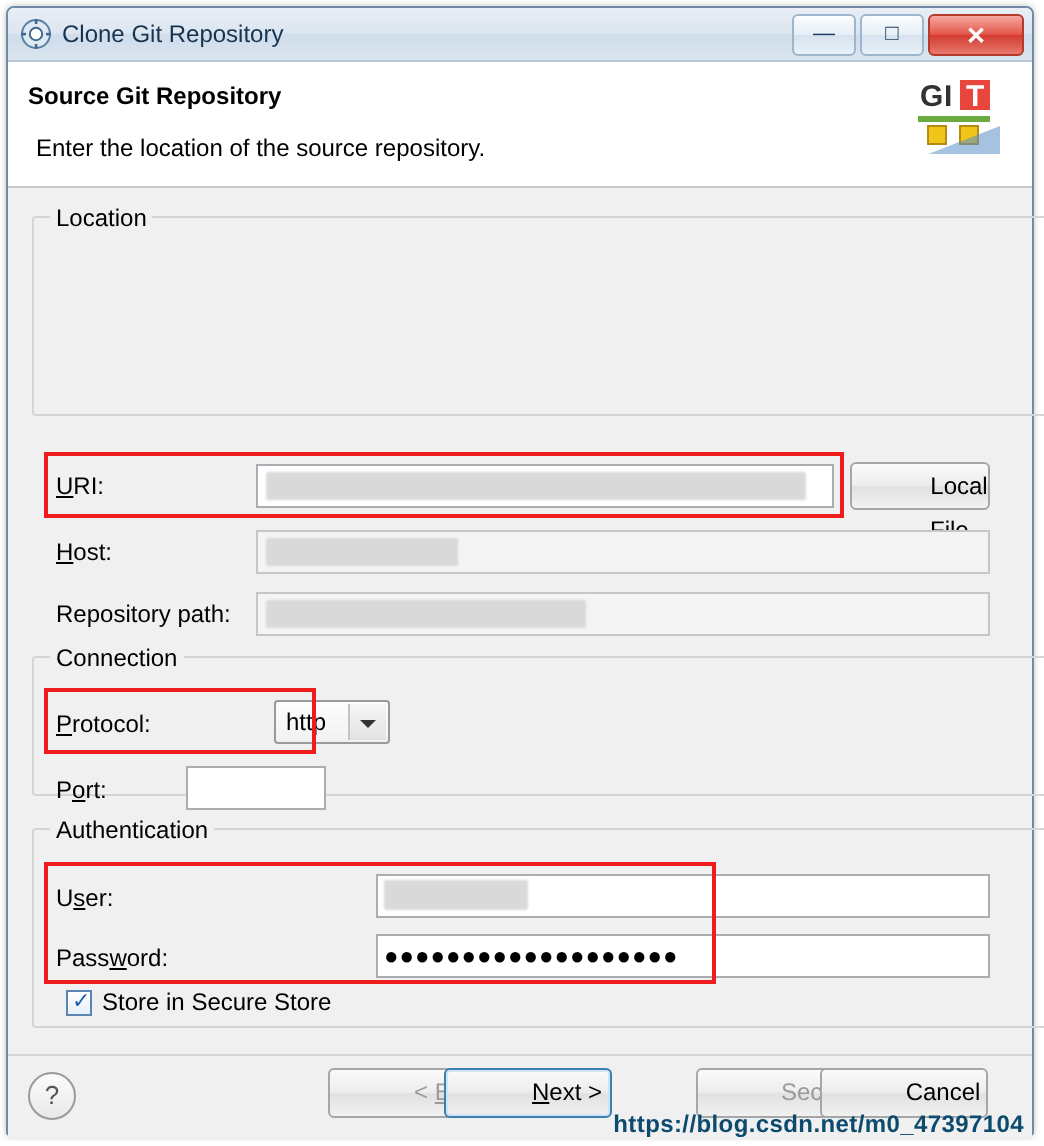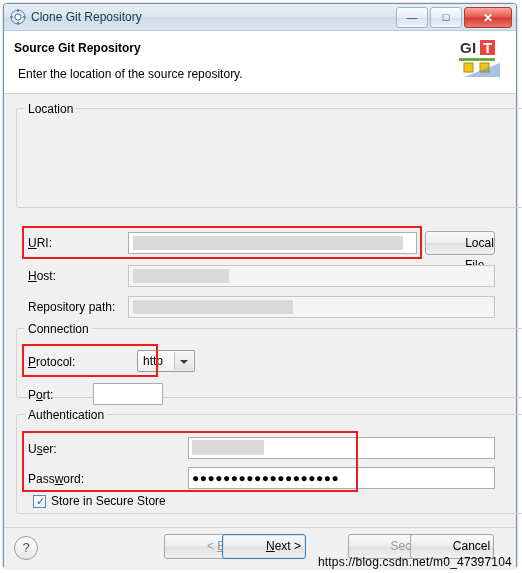--- a/index.html
+++ b/index.html
@@ -276,22 +276,23 @@
     border: 1px solid #3c7fb1;
     box-shadow: inset 0 0 0 1px #cfe4f5;
   }
   .btn u { text-decoration: underline; }
 
   .watermark {
     position: absolute;
     right: 4px;
     bottom: 1px;
     font-size: 12px;
-    color: #000000;
+    color: #0c4a6e;
     letter-spacing: 0.2px;
+    font-weight: bold;
   }
 </style>
 </head>
 <body>
 
 <div class="window">
 
   <div class="titlebar">
     <span class="title-icon">
       <svg width="16" height="16" viewBox="0 0 16 16">

